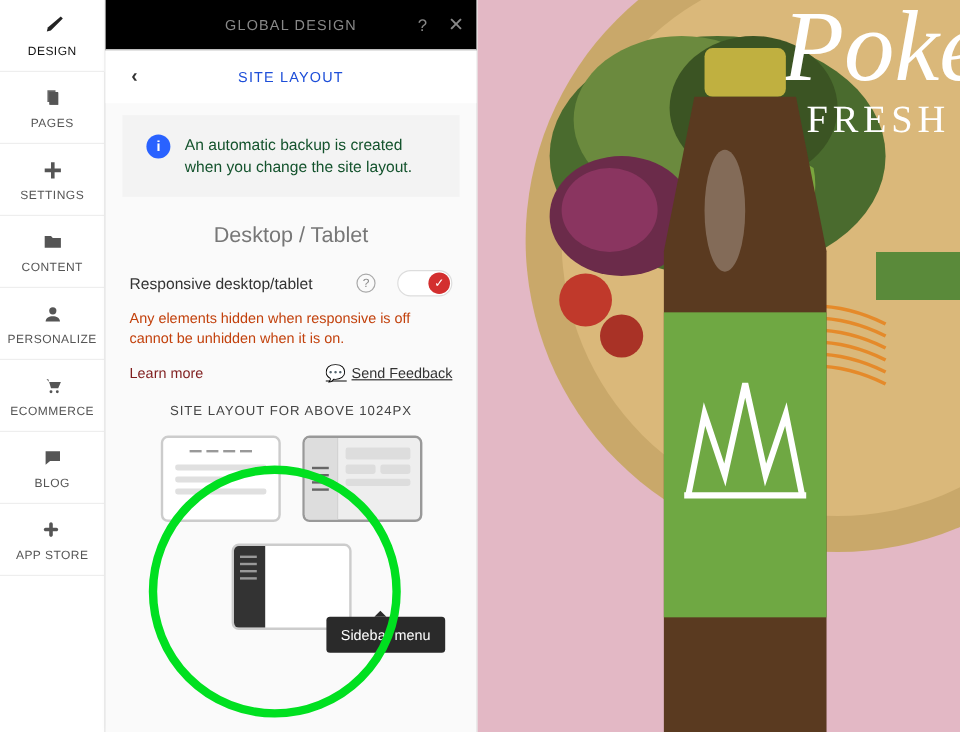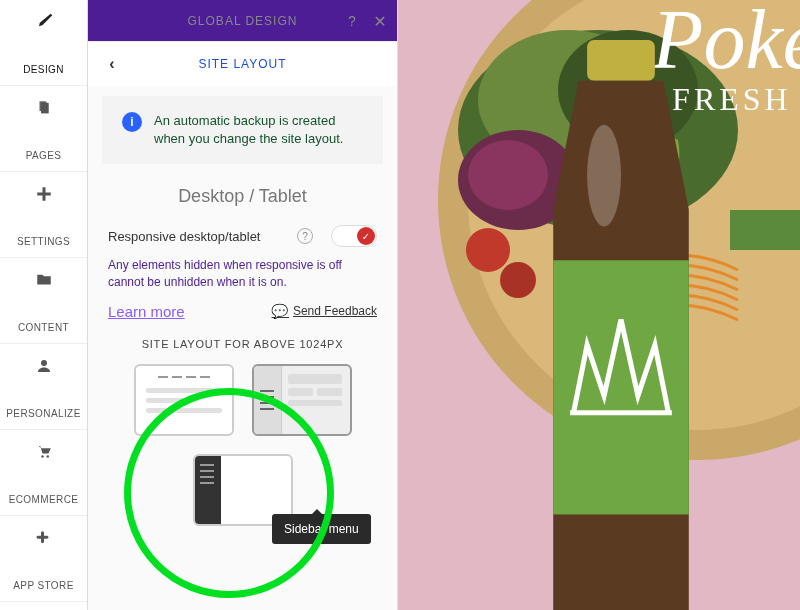--- a/index.html
+++ b/index.html
@@ -23,21 +23,20 @@
     }
     .nav-item {
       display: flex;
       flex-direction: column;
       align-items: center;
       justify-content: center;
       padding: 12px 4px 10px;
       border-bottom: 1px solid #eee;
       cursor: pointer;
       color: #555;
-      gap: 26px;
     }
     .nav-item.active { color: #111; background: #fff; border-bottom-color: #eee; }
     .nav-item .nav-label {
       font-size: 10px;
       letter-spacing: 0.4px;
       margin-top: 6px;
       text-align: center;
       color: #555;
     }
     .nav-item.active .nav-label { color: #111; }
@@ -53,21 +52,21 @@
       flex-direction: column;
       position: relative;
     }
     .panel-header {
       height: 42px;
       display: flex;
       align-items: center;
       justify-content: center;
       position: relative;
       border-bottom: 1px solid #eee;
-      background: #4c1d95;
+      background: #000000;
     }
     .panel-title { font-size: 12px; letter-spacing: 1px; color: #888; }
     .panel-header .help-btn, .panel-header .close-btn {
       position: absolute; top: 0; height: 42px; width: 30px;
       display: flex; align-items: center; justify-content: center;
       color: #888; cursor: pointer;
     }
     .panel-header .help-btn { right: 30px; font-size: 14px; }
     .panel-header .close-btn { right: 2px; font-size: 16px; }
 
@@ -127,28 +126,28 @@
     }
     .toggle-knob {
       position: absolute; right: 1px; top: 1px;
       width: 18px; height: 18px; border-radius: 50%;
       background: #d32f2f;
       display: flex; align-items: center; justify-content: center;
     }
     .toggle-check { color: #fff; font-size: 10px; }
 
     .hint-text {
-      font-size: 12px; color: #4c1d95; padding: 0 20px 6px; line-height: 1.4;
+      font-size: 12px; color: #c2410c; padding: 0 20px 6px; line-height: 1.4;
     }
 
     .links-row {
       display: flex; justify-content: space-between; align-items: center;
       padding: 6px 20px 10px;
     }
-    .link { font-size: 15px; color: #8b5cf6; text-decoration: underline; cursor: pointer; }
+    .link { font-size: 12px; color: #7f1d1d; cursor: pointer; }
     .feedback-link { font-size: 12px; color: #333; text-decoration: underline; cursor: pointer; display: flex; align-items: center; gap: 4px; }
     .chat-icon { font-size: 14px; color: #555; }
 
     .layouts-title {
       text-align: center; font-size: 11px; letter-spacing: 0.8px; color: #444;
       padding: 8px 0 14px;
     }
 
     .layout-grid {
       display: flex; flex-wrap: wrap; gap: 18px; padding: 0 28px;
@@ -278,20 +277,28 @@
     </div>
     <div class="nav-item">
       <span class="nav-icon">
         <svg viewBox="0 0 24 24" width="20" height="18">
             <path fill="#555" d="M5 4h2l3 10h8l3-7H8"></path>
             <circle cx="10" cy="18" r="1.6" fill="#555"></circle>
             <circle cx="17" cy="18" r="1.6" fill="#555"></circle>
           </svg>
       </span>
       <span class="nav-label">ECOMMERCE</span>
+    </div>
+    <div class="nav-item">
+      <span class="nav-icon">
+        <svg viewBox="0 0 24 24" width="20" height="18">
+            <path fill="#555" d="M4 4h16v11H9l-5 4z"></path>
+          </svg>
+      </span>
+      <span class="nav-label">BLOG</span>
     </div>
     <div class="nav-item">
       <span class="nav-icon">
         <svg viewBox="0 0 24 24" width="18" height="18">
             <path fill="#555" d="M4 9h4V5c0-1 1-2 2-2s2 1 2 2v4h4c1 0 2 1 2 2s-1 2-2 2h-4v4c0 1-1 2-2 2s-2-1-2-2v-4H4c-1 0-2-1-2-2s1-2 2-2z"></path>
           </svg>
       </span>
       <span class="nav-label">APP STORE</span>
     </div>
   </div>

